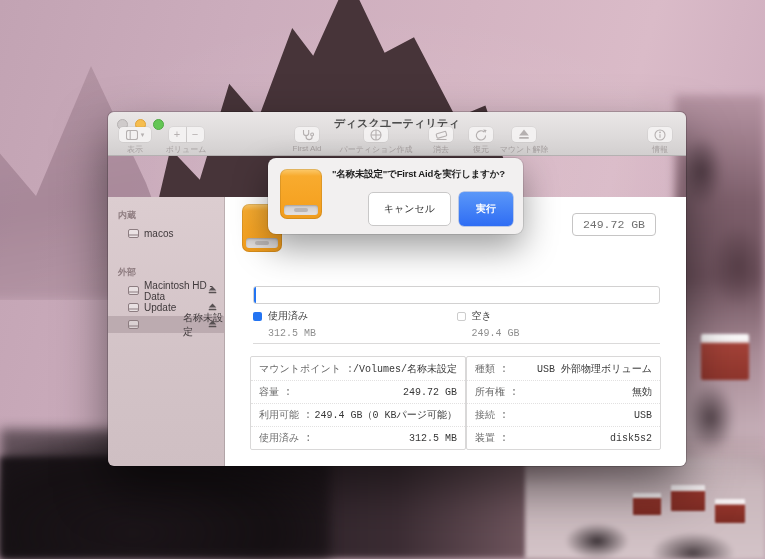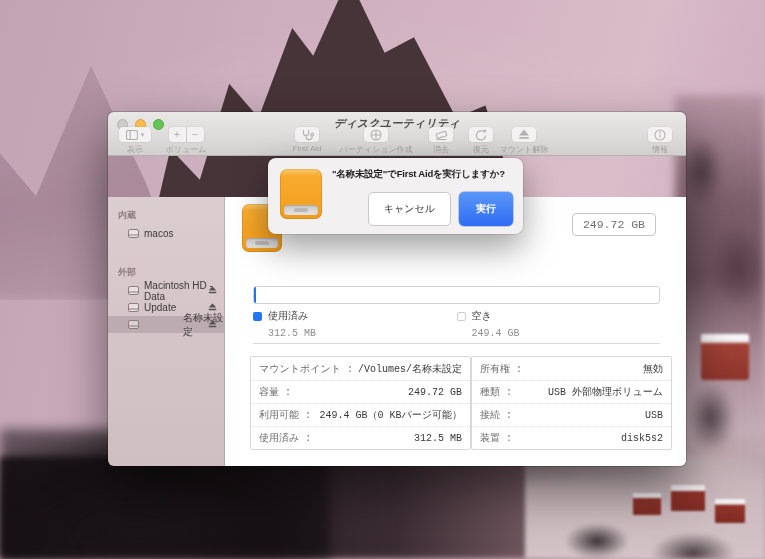--- a/index.html
+++ b/index.html
@@ -49,21 +49,21 @@
   .cabin3{right:20px;bottom:36px;width:30px;height:24px;}
 
   
   .window{position:absolute;left:108px;top:112px;width:578px;height:354px;z-index:10;
       border-radius:6px;box-shadow:0 22px 50px rgba(0,0,0,0.5),0 0 0 1px rgba(0,0,0,0.18);
       display:flex;flex-direction:column;overflow:hidden;}
   .titlebar{position:relative;height:43px;flex:0 0 43px;
       background:linear-gradient(180deg,#eae7e7 0%,#dedbdb 55%,#d2cfcf 100%);
       border-bottom:1px solid #b4b1b1;}
   .win-title{position:absolute;left:0;right:0;top:4px;text-align:center;
-      font-size:11px;font-weight:700;color:#4c4c4c;letter-spacing:0.2px;font-style:italic;}
+      font-size:11px;font-weight:700;color:#4c4c4c;letter-spacing:0.2px;}
   .traffic{position:absolute;left:9px;top:7px;display:flex;gap:7px;}
   .tl{width:11px;height:11px;border-radius:50%;box-sizing:border-box;}
   .tl-close{background:#cfcbcb;border:1px solid #b6b2b2;}
   .tl-min{background:#f6bd4e;border:1px solid #dfa33b;}
   .tl-zoom{background:#63c654;border:1px solid #50a944;}
 
   .tb-group{position:absolute;top:15px;display:flex;flex-direction:column;align-items:center;}
   .tb-btnrow{display:flex;gap:1px;}
   .tb-btn{height:15px;min-width:24px;display:flex;align-items:center;justify-content:center;
       background:#f3f1f1;border-radius:4px;box-shadow:0 0 0 0.5px rgba(0,0,0,0.08);
@@ -110,21 +110,21 @@
   .usage-used{height:100%;width:2px;background:#2374f2;}
   .legend{position:absolute;top:112px;left:28px;right:26px;display:flex;}
   .legend-item{width:208px;}
   .legend-row{display:flex;align-items:center;gap:6px;}
   .legend-swatch{width:9px;height:9px;border-radius:2px;box-sizing:border-box;}
   .sw-used{background:#2374f2;}
   .sw-free{background:#ffffff;border:1px solid #cccccc;}
   .legend-label{font-size:10px;color:#3a3a3a;}
   .legend-value{margin:5px 0 0 15px;font-size:10px;color:#8e8e8e;}
   .rule{position:absolute;left:28px;right:26px;top:146px;height:1px;background:#dbdada;}
-  .tables{position:absolute;left:25px;right:14px;top:159px;display:flex;}
+  .tables{position:absolute;left:25px;right:25px;top:159px;display:flex;}
   .info-table{background:#ffffff;border:1px solid #d9d8d8;border-radius:2px;}
   .info-table.lt{flex:1.1;}
   .info-table.rt{flex:1;}
   .info-row{height:23px;display:flex;align-items:center;justify-content:space-between;
       padding:0 8px;box-sizing:border-box;}
   .info-row + .info-row{border-top:1px dotted #e2e1e1;}
   .info-label{font-size:10px;color:#6b6b6b;white-space:nowrap;}
   .info-value{font-size:10px;color:#383838;white-space:nowrap;}
 
   
@@ -403,26 +403,26 @@
               <span class="info-label">利用可能 :</span>
               <span class="info-value">249.4 GB（0 KBパージ可能）</span>
             </div>
             <div class="info-row">
               <span class="info-label">使用済み :</span>
               <span class="info-value">312.5 MB</span>
             </div>
           </div>
           <div class="info-table rt">
             <div class="info-row">
+              <span class="info-label">種類 :</span>
+              <span class="info-value">USB 外部物理ボリューム</span>
+            </div>
+            <div class="info-row">
               <span class="info-label">所有権 :</span>
               <span class="info-value">無効</span>
-            </div>
-            <div class="info-row">
-              <span class="info-label">種類 :</span>
-              <span class="info-value">USB 外部物理ボリューム</span>
             </div>
             <div class="info-row">
               <span class="info-label">接続 :</span>
               <span class="info-value">USB</span>
             </div>
             <div class="info-row">
               <span class="info-label">装置 :</span>
               <span class="info-value">disk5s2</span>
             </div>
           </div>

